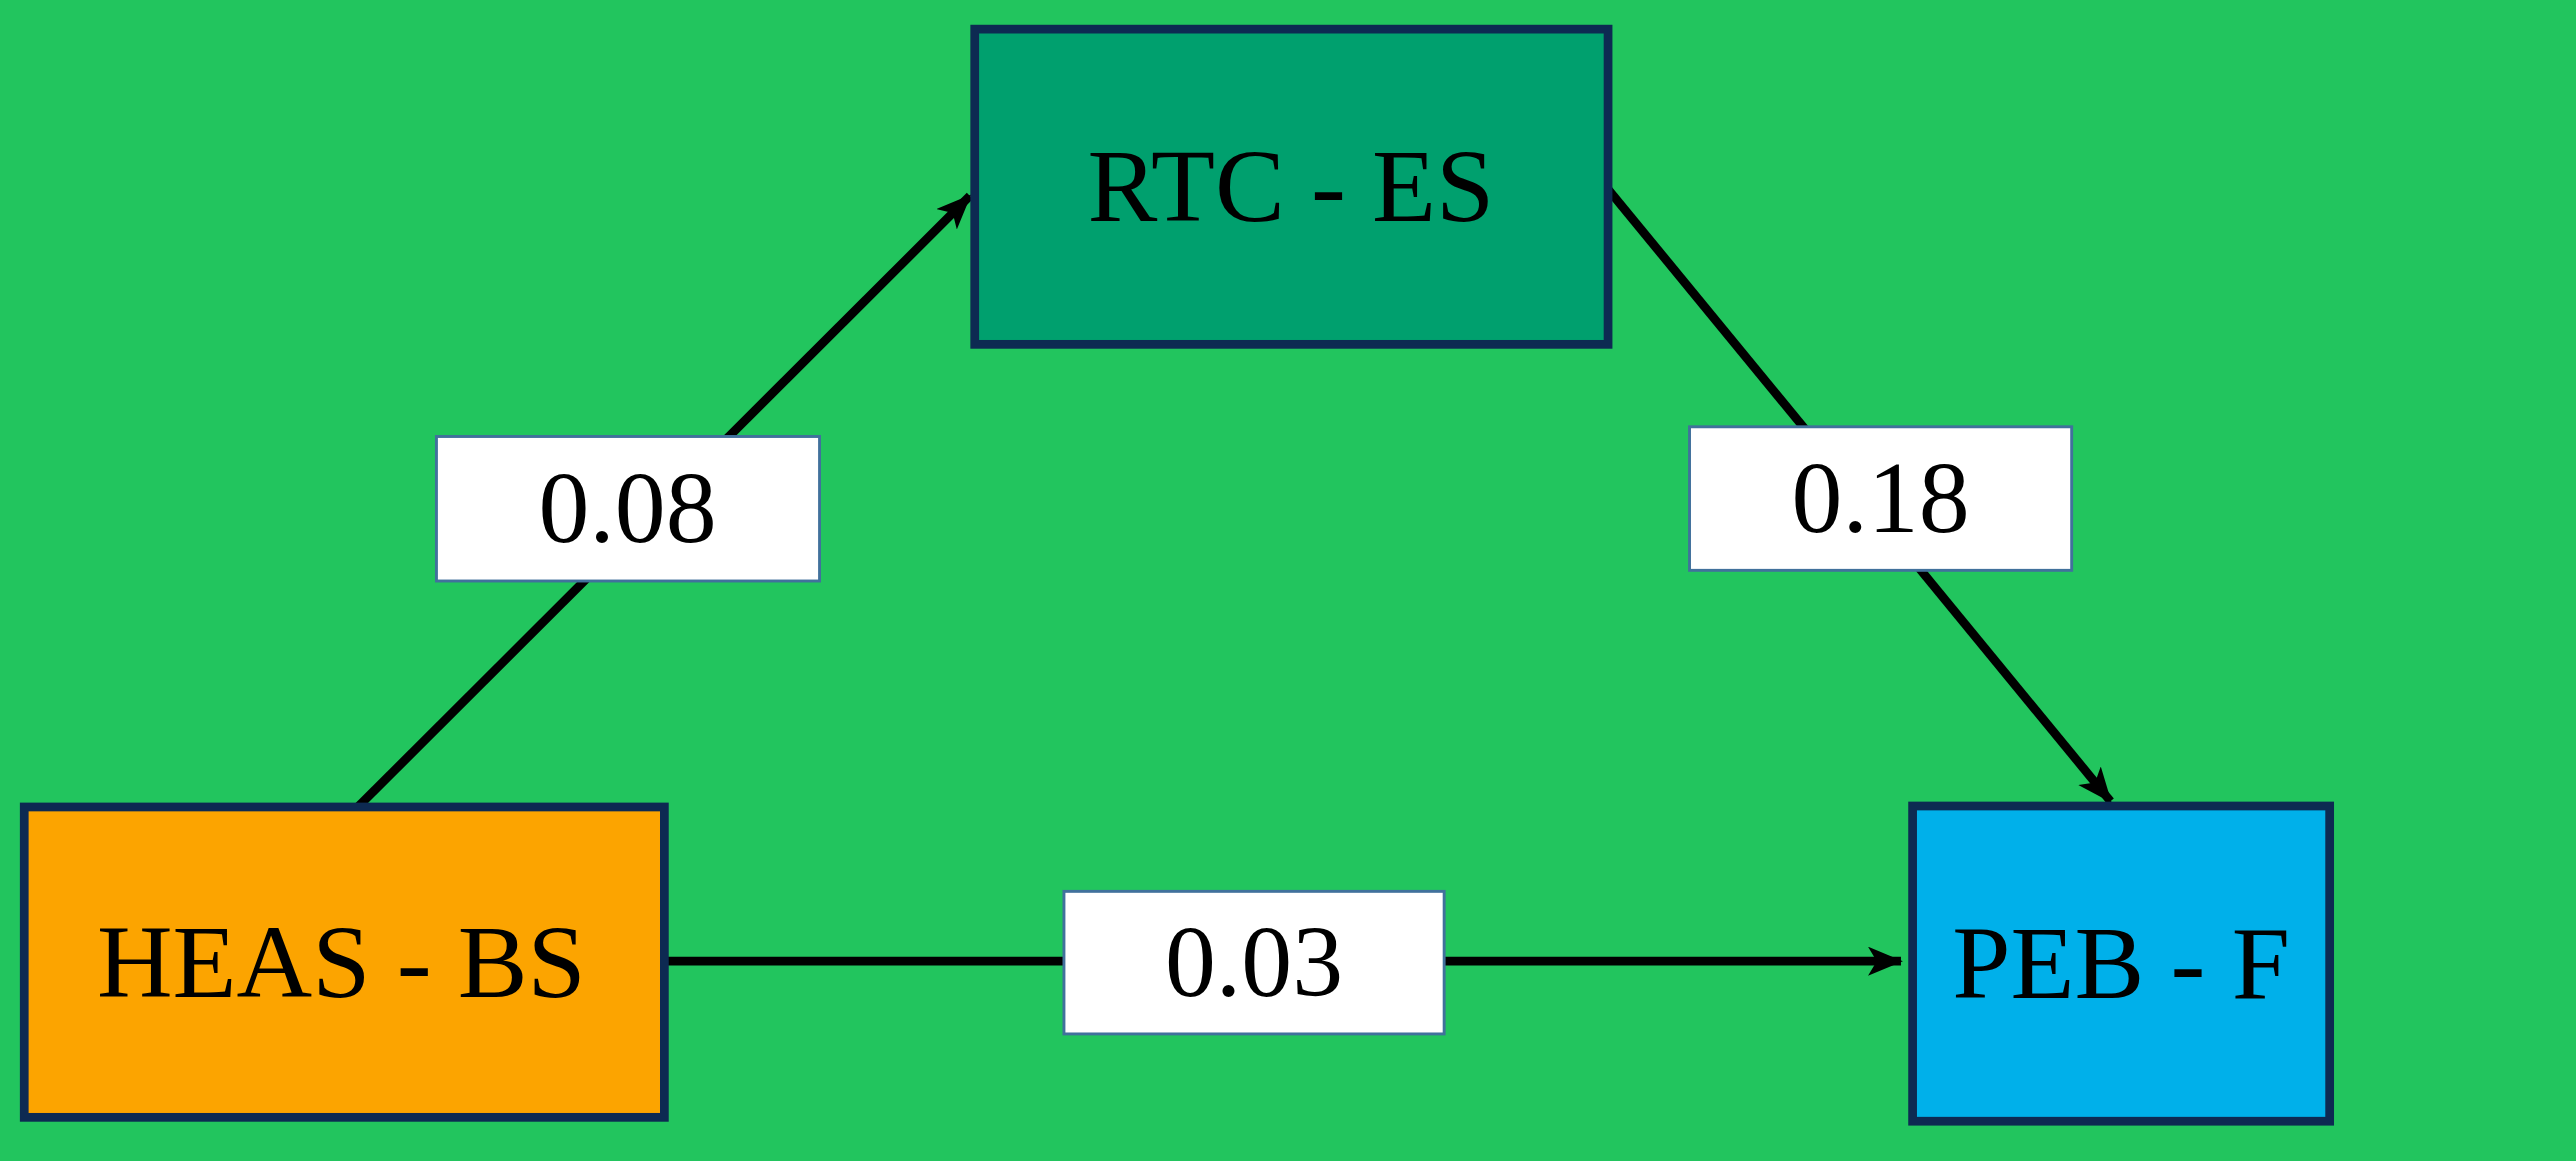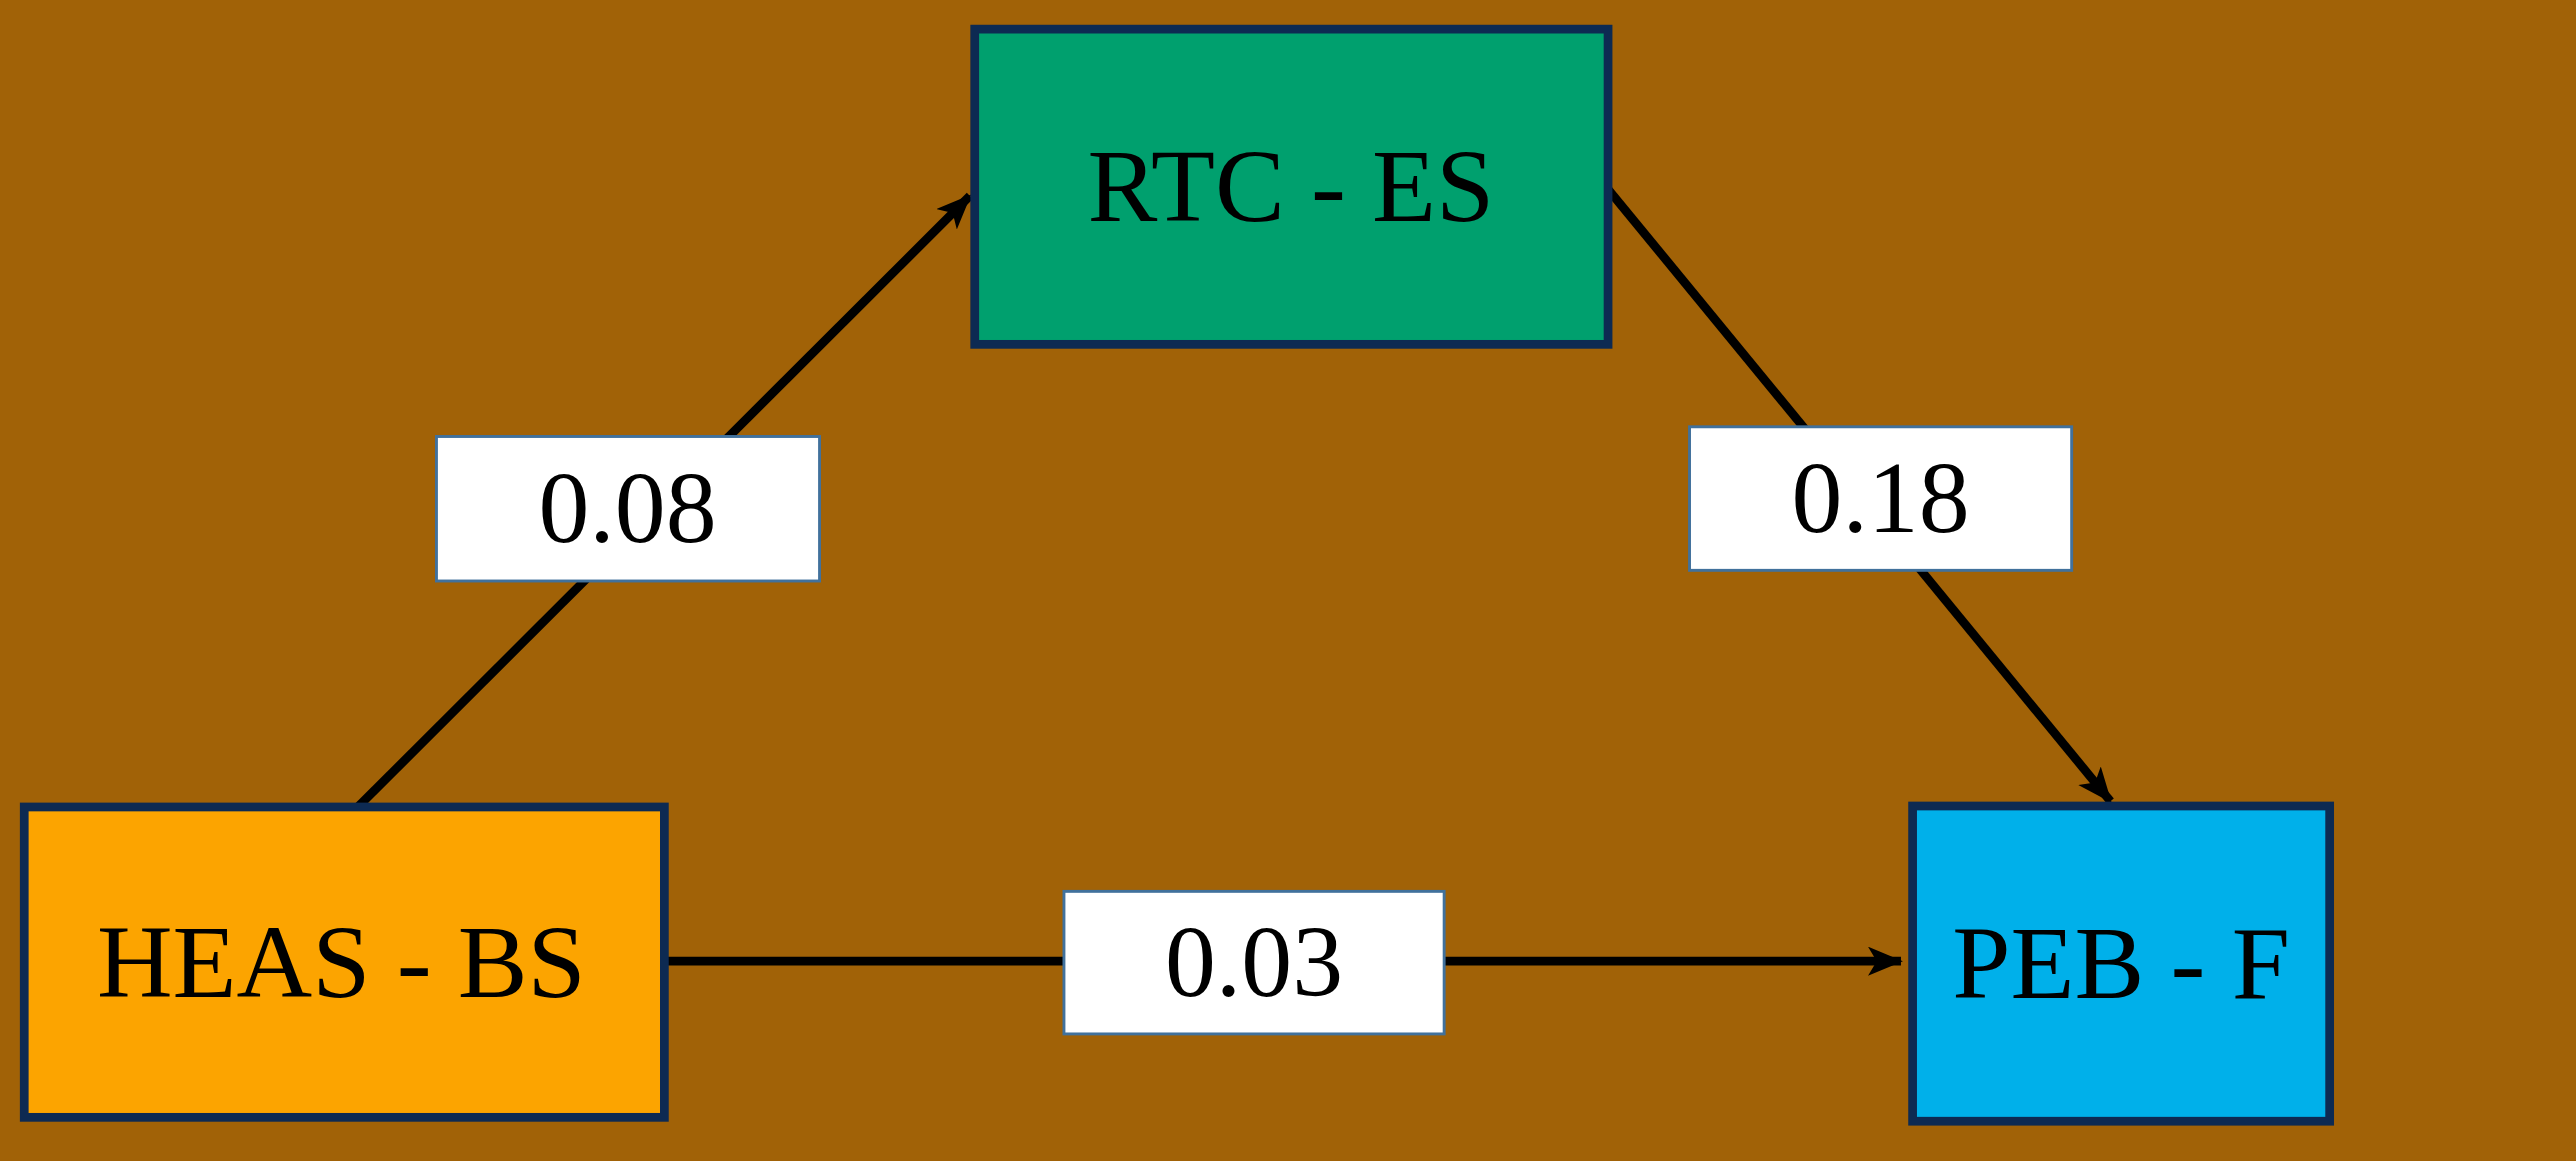--- a/index.html
+++ b/index.html
@@ -3,21 +3,21 @@
 <meta charset="utf-8">
 <style>
   html, body {
     margin: 0;
     padding: 0;
     background: #FFFFFF;
   }
   .figure-wrap {
     width: 2576px;
     height: 1162px;
-    background: #a16207;
+    background: #22c55e;
     position: relative;
     overflow: hidden;
   }
   svg {
     display: block;
     width: 2576px;
     height: 1162px;
   }
   .node-label {
     font-family: "Liberation Serif", "DejaVu Serif", serif;

